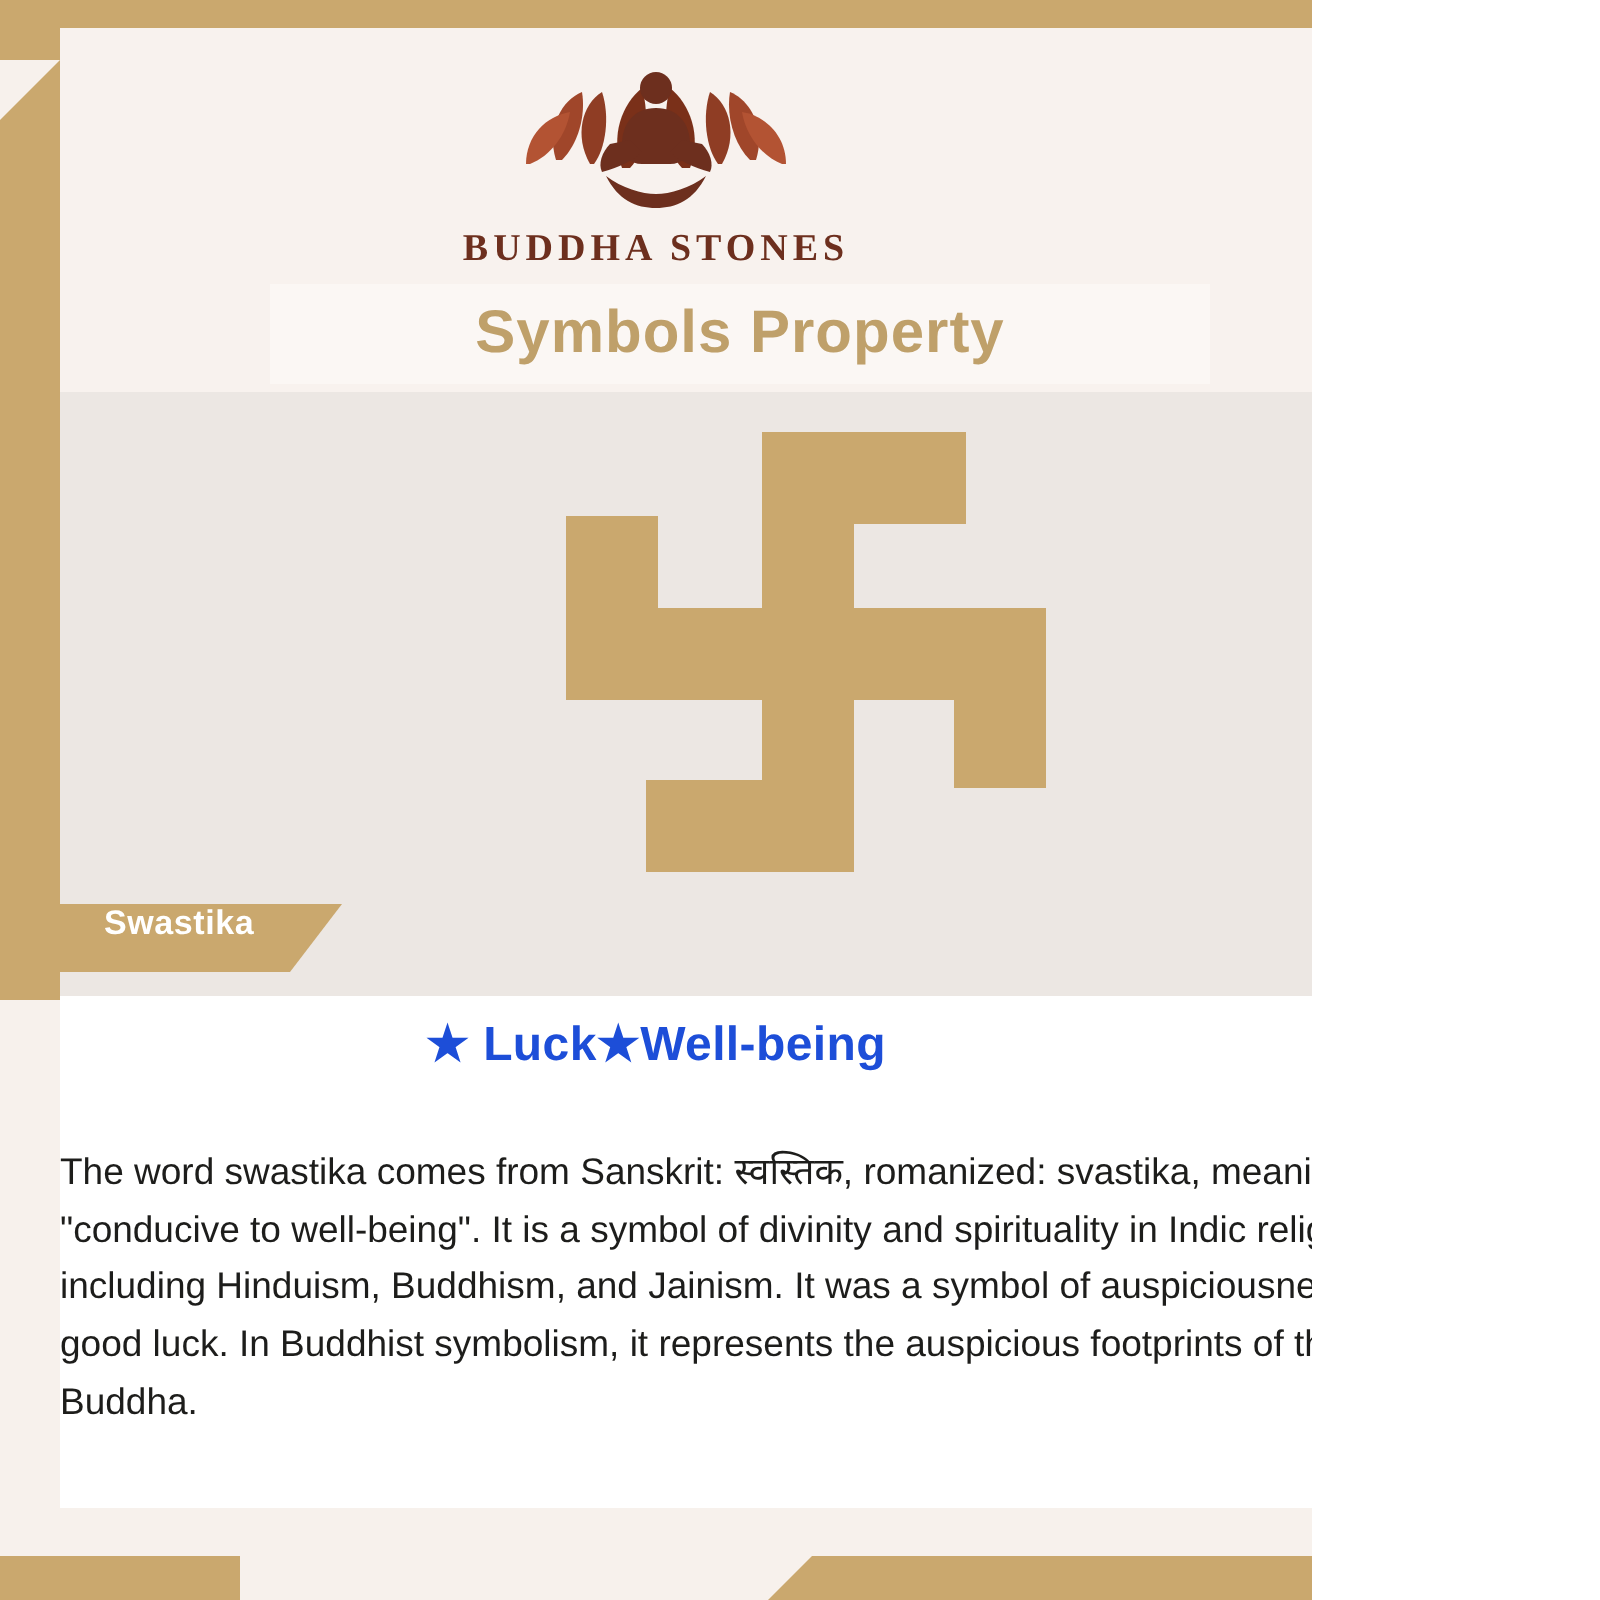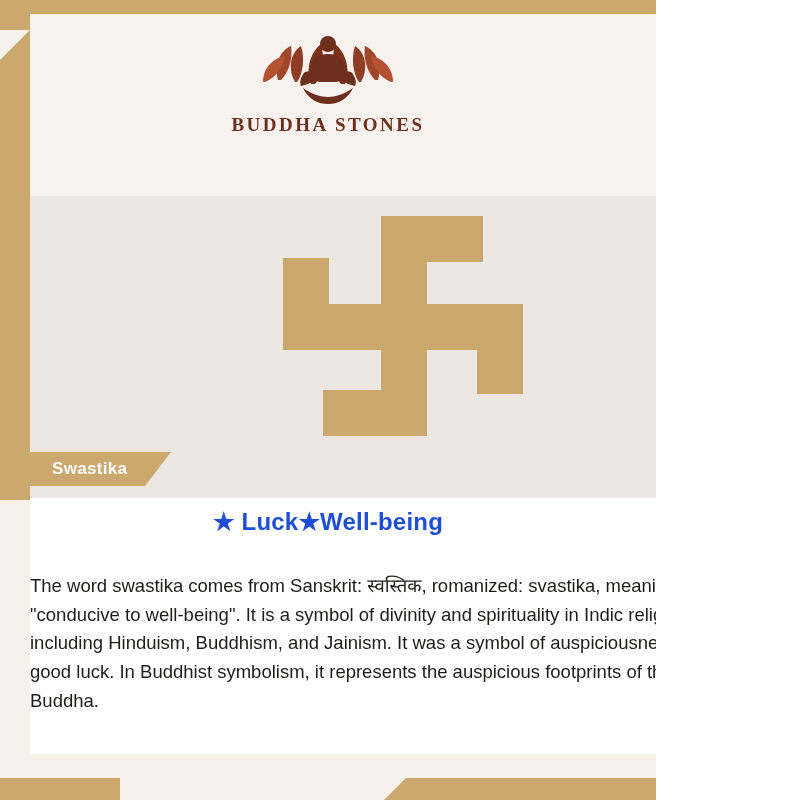--- a/index.html
+++ b/index.html
@@ -161,21 +161,21 @@
     position: absolute;
     left: 0; top: 452px;
     height: 34px;
     display: flex;
     align-items: center;
   }
   .ribbon-body {
     background: #caa86e;
     height: 34px;
     display: flex;
-    align-items: center;
+    align-items: flex-start;
     padding: 0 18px 0 52px;
   }
   .ribbon-label {
     color: #ffffff;
     font-weight: bold;
     font-size: 17px;
     letter-spacing: 0.3px;
   }
   .ribbon-tail {
     width: 0; height: 0;
@@ -248,20 +248,23 @@
         <circle cx="85" cy="24" r="8"></circle>
         <path d="M85,34 C74,34 68,42 68,52 C68,58 72,62 78,62 L92,62 C98,62 102,58 102,52 C102,42 96,34 85,34 Z"></path>
         <path d="M62,52 C58,56 56,62 58,66 C66,64 74,60 78,56 L72,50 Z"></path>
         <path d="M108,52 C112,56 114,62 112,66 C104,64 96,60 92,56 L98,50 Z"></path>
         <path d="M60,68 C68,74 78,77 85,77 C92,77 102,74 110,68 C104,80 95,84 85,84 C75,84 66,80 60,68 Z"></path>
       </g>
     </svg>
     <div class="logo-text">BUDDHA STONES</div>
   </div>
 
+  <div class="title-bar">
+    <div class="title-text">Symbols Property</div>
+  </div>
 
   <div class="symbol-area">
     <svg class="symbol-svg" width="240" height="220" viewBox="0 0 240 220">
       <g fill="#caa86e">
 
         <rect x="98" y="0" width="46" height="220"></rect>
 
         <rect x="0" y="88" width="240" height="46"></rect>
 
         <rect x="0" y="88" width="46" height="0"></rect>

